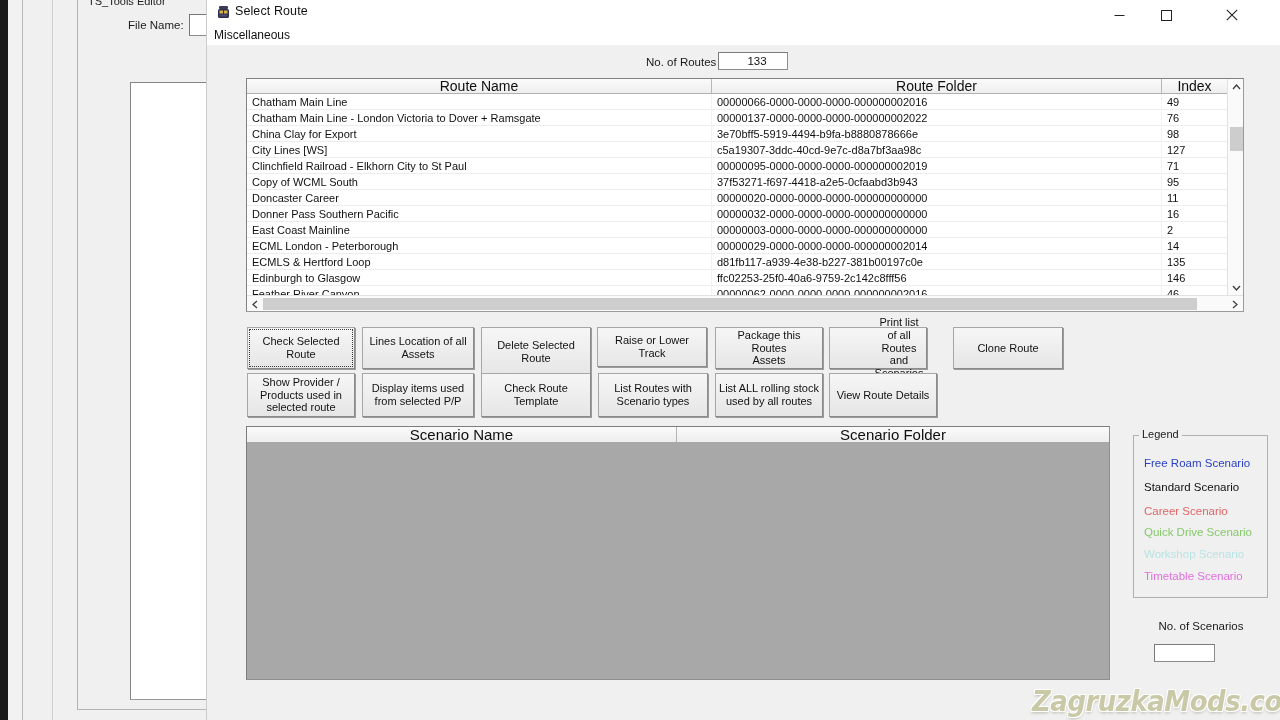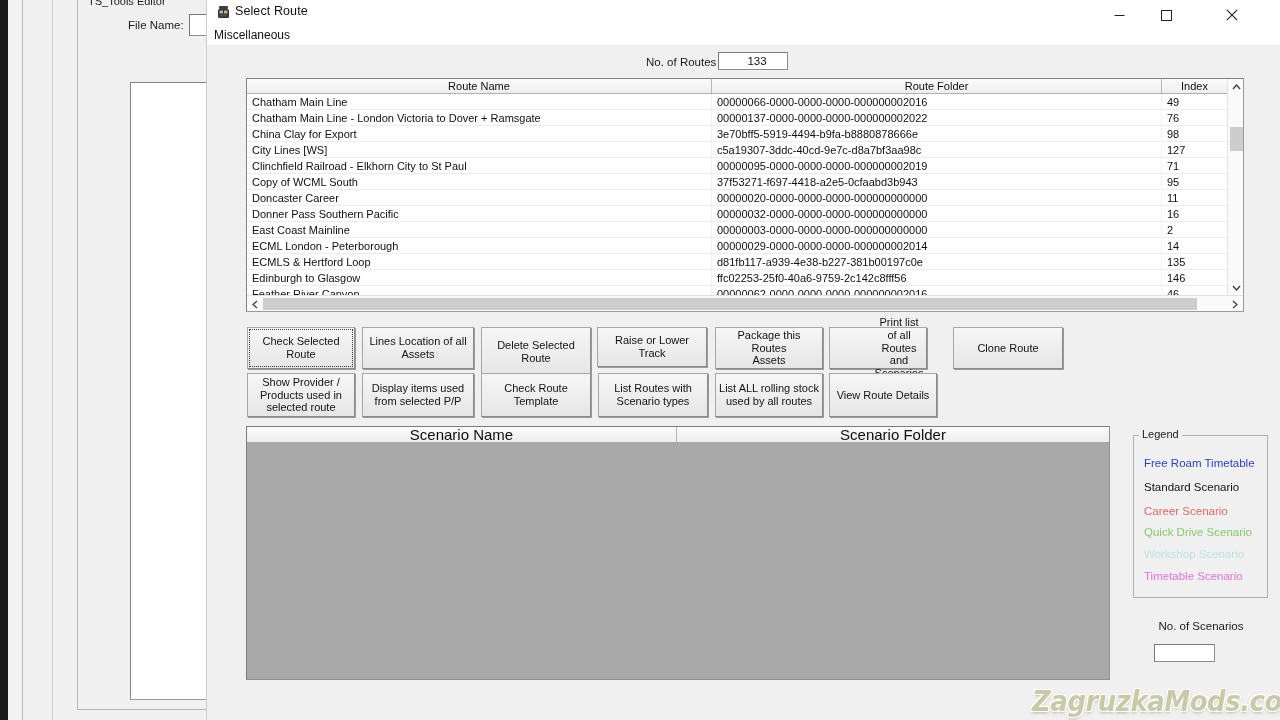--- a/index.html
+++ b/index.html
@@ -149,21 +149,21 @@
     position: absolute; left: 0; top: 0;
     width: 980px; height: 15px;
     display: flex;
     background: #f3f3f3;
   }
   .rg-th {
     height: 15px;
     background: linear-gradient(#fbfbfb, #eeeeee);
     border-right: 1px solid #b7b7b7;
     border-bottom: 1px solid #b0b0b0;
-    font-size: 11px;
+    font-size: 14px;
     color: #0e0e0e;
     display: flex; align-items: center; justify-content: center;
     overflow: hidden;
     white-space: nowrap;
   }
   .rg-th.c-name  { width: 465px; }
   .rg-th.c-folder{ width: 450px; }
   .rg-th.c-index { width: 65px; border-right: none; }
 
   .rg-rows {
@@ -527,21 +527,21 @@
         <div class="sg-header">
           <div class="sg-th c-sname">Scenario Name</div>
           <div class="sg-th c-sfolder">Scenario Folder</div>
         </div>
         <div class="sg-body"></div>
       </div>
 
       <div class="legend-box"></div>
       <div class="legend-title">Legend</div>
       <div id="legend-items">
-          <div class="legend-item" style="top: 412px; color: rgb(43, 63, 196);">Free Roam Timetable</div>
+          <div class="legend-item" style="top: 412px; color: rgb(43, 63, 196);">Free Roam Scenario</div>
           <div class="legend-item" style="top: 436px; color: rgb(17, 17, 17);">Standard Scenario</div>
           <div class="legend-item" style="top: 460px; color: rgb(224, 102, 102);">Career Scenario</div>
           <div class="legend-item" style="top: 481px; color: rgb(134, 201, 106);">Quick Drive Scenario</div>
           <div class="legend-item" style="top: 503px; color: rgb(185, 227, 227);">Workshop Scenario</div>
           <div class="legend-item" style="top: 525px; color: rgb(227, 110, 224);">Timetable Scenario</div>
         </div>
 
       <div class="scen-count-label">No. of Scenarios</div>
       <div class="scen-count-box"></div>
 

